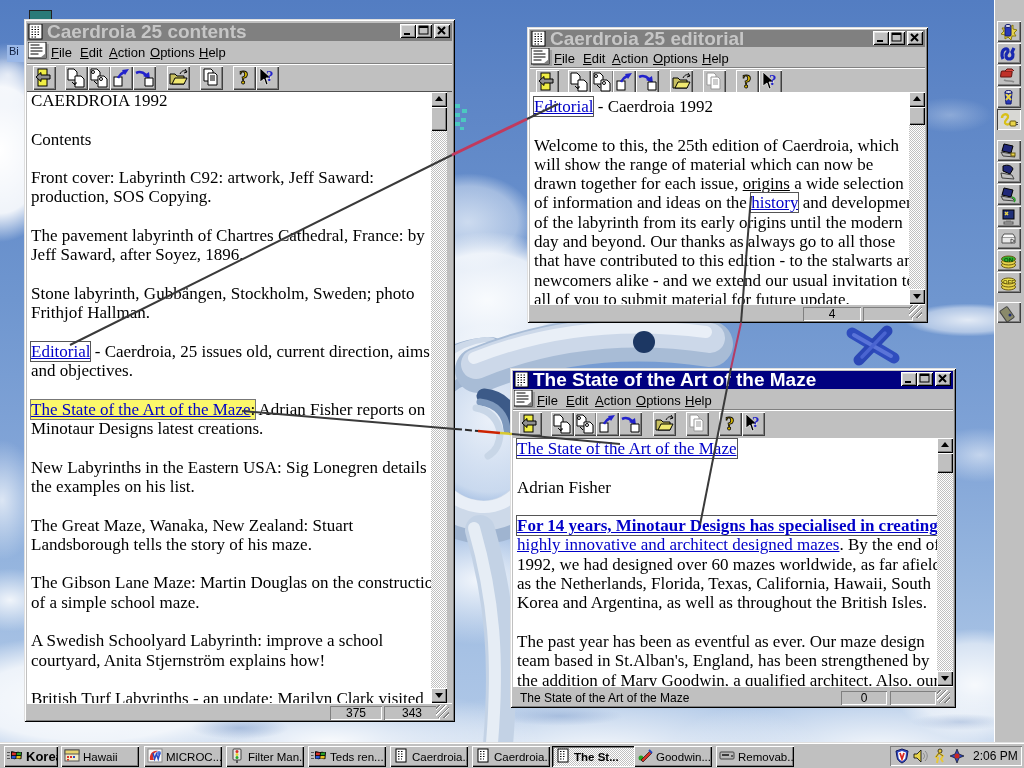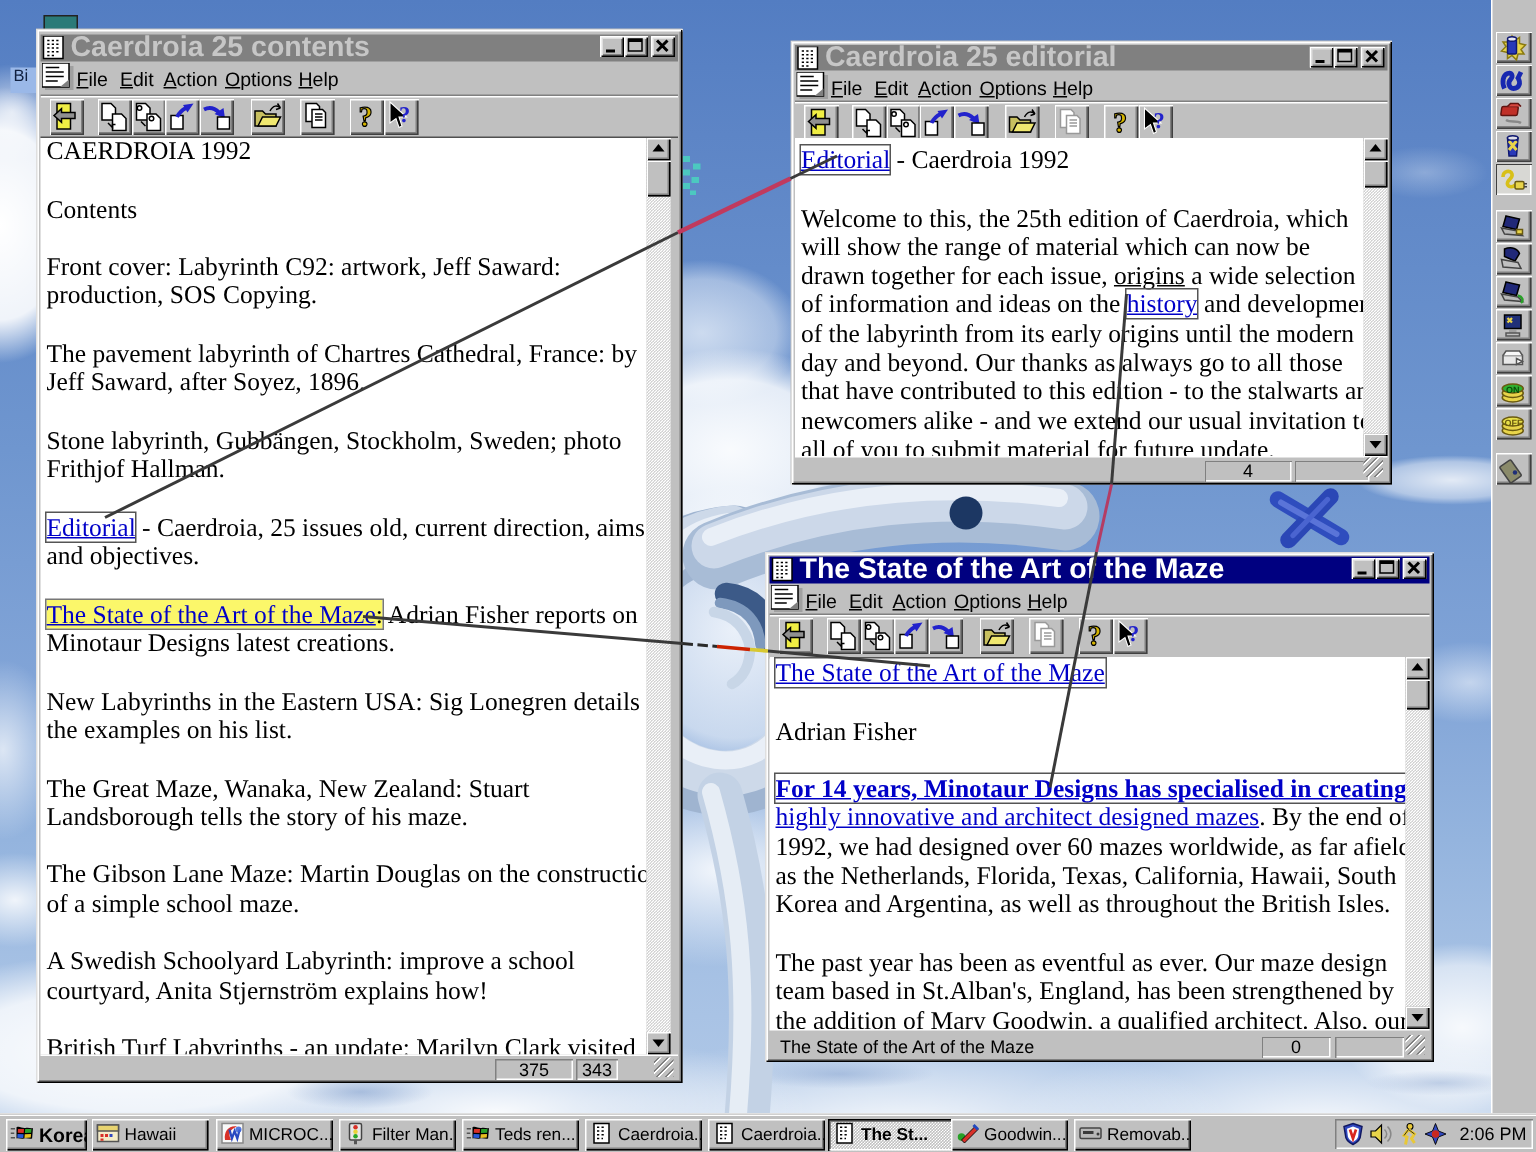--- a/index.html
+++ b/index.html
@@ -246,21 +246,21 @@
       </div>
   <div class="sbtn" style="bottom:0;">
         <svg width="16" height="15">
           <path d="M8,10 L12,5 L4,5 Z" fill="#000"></path>
         </svg>
       </div>
   <div class="thumb" style="top:15px;height:24px;"></div>
  </div>
  <div class="status" style="top:684px;">
   <div class="sfield" style="left:303px;width:52px;">375</div>
-  <div class="sfield" style="left:357px;width:28px;">343</div>
+  <div class="sfield" style="left:357px;width:56px;">343</div>
   <div class="grip"></div>
  </div>
 </div>
 <div id="w2" class="win" style="left:527px;top:27px;width:401px;height:296px;">
  <div class="tb inactive" style="top:3px;height:17px;">
   <svg class="docico" width="16" height="16" style="margin-left:1px;">
         <rect x="1" y="0" width="13" height="15" fill="#fff" stroke="#000"></rect>
         <path d="M3.5,3 h8 M3.5,5.5 h8 M3.5,8 h8 M3.5,10.5 h8 M3.5,13 h5" stroke="#000" stroke-dasharray="1.5,1.5"></path>
       </svg>
   <span class="txt">Caerdroia 25 editorial</span>

